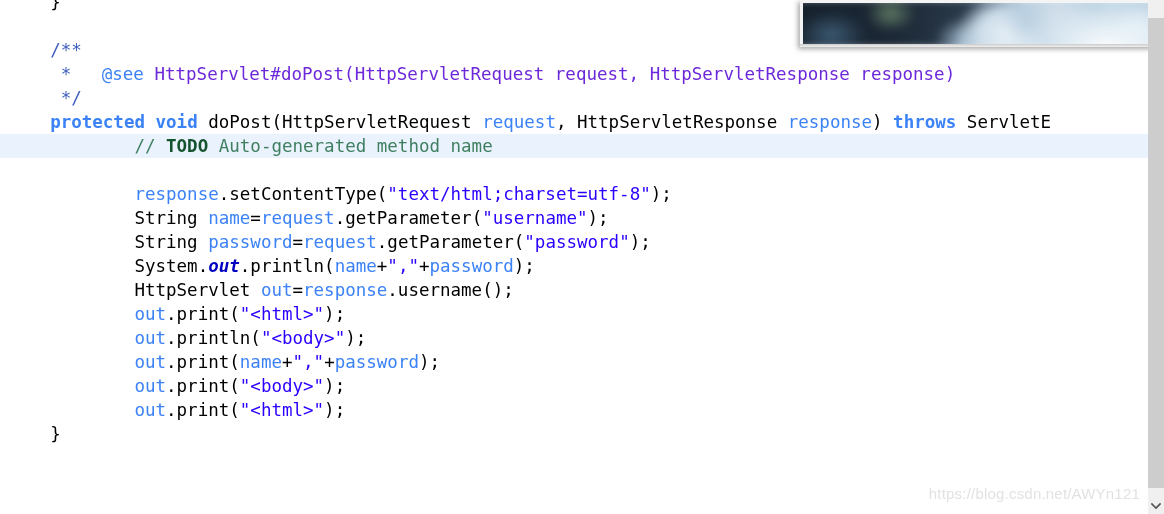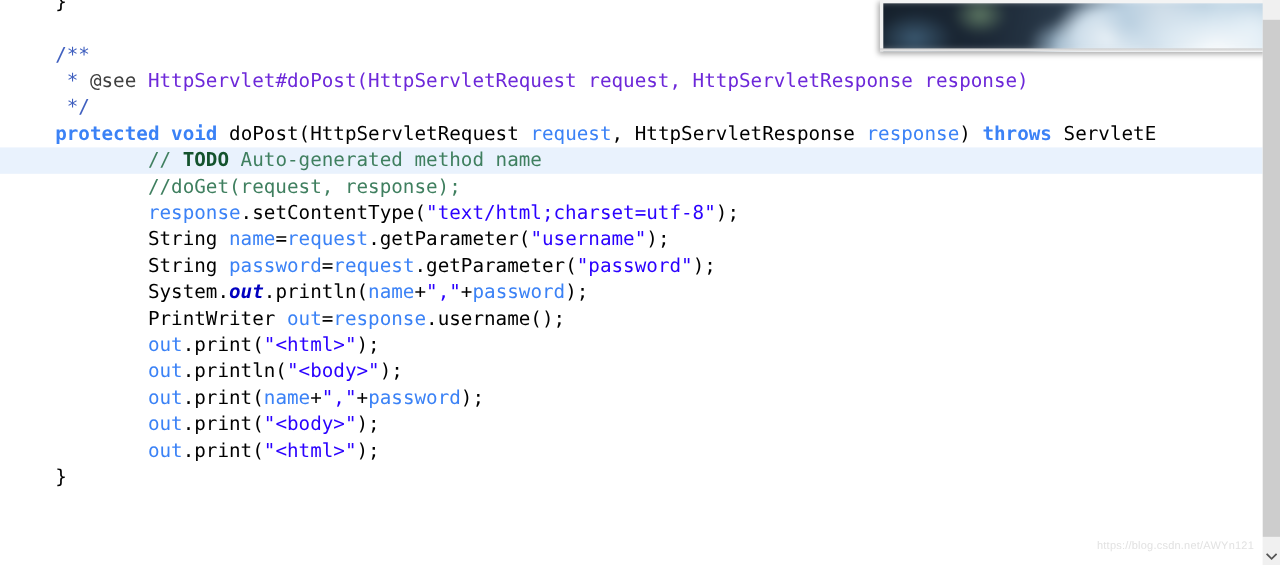--- a/index.html
+++ b/index.html
@@ -47,21 +47,21 @@
   .line.current {
     background: #e9f2fd;
   }
 
   
   .kw       { color: #3b82f6; font-weight: bold; }
   .str      { color: #2a00ff; }
   .cmt      { color: #3f7f5f; }
   .todo     { color: #14532d; font-weight: bold; }
   .jdoc     { color: #3f5fbf; }
-  .jdoc-tag { color: #404040; }
+  .jdoc-tag { color: #3b82f6; margin-left: 20px; }
   .jdoc-lnk { color: #6d28d9; }
   .param    { color: #3b82f6; }
   .field    { color: #0000c0; font-weight: bold; font-style: italic; }
   .plain    { color: #000000; }
 
   
   #video-overlay {
     position: absolute;
     right: 0;
     top: 0;
@@ -104,21 +104,21 @@
     height: 3px;
     background: linear-gradient(#cccccc, #efefef);
   }
 
   
   #watermark {
     position: absolute;
     right: 24px;
     bottom: 12px;
     font-family: "Liberation Sans", sans-serif;
-    font-size: 10px;
+    font-size: 15px;
     color: #e2e2e2;
     letter-spacing: 0.2px;
     white-space: nowrap;
     z-index: 30;
     user-select: none;
   }
 
   
   #vscroll {
     position: absolute;
@@ -163,26 +163,26 @@
 
 <div id="editor">
   <div class="code-area" id="code-area" style="margin-top: -10px;">
       <div class="line"><span class="plain">    </span><span class="plain">}</span></div>
       <div class="line"><span class="plain"></span><span class="plain"></span></div>
       <div class="line"><span class="plain">    </span><span class="jdoc">/**</span></div>
       <div class="line"><span class="plain">    </span><span class="jdoc"> * </span><span class="jdoc-tag">@see</span><span class="jdoc-lnk"> HttpServlet#doPost(HttpServletRequest request, HttpServletResponse response)</span></div>
       <div class="line"><span class="plain">    </span><span class="jdoc"> */</span></div>
       <div class="line"><span class="plain">    </span><span class="kw">protected</span><span class="plain"> </span><span class="kw">void</span><span class="plain"> doPost(HttpServletRequest </span><span class="param">request</span><span class="plain">, HttpServletResponse </span><span class="param">response</span><span class="plain">) </span><span class="kw">throws</span><span class="plain"> ServletE</span></div>
       <div class="line current"><span class="plain">            </span><span class="cmt">// </span><span class="todo">TODO</span><span class="cmt"> Auto-generated method name</span></div>
-      <div class="line"><span class="plain">            </span><span class="cmt">//doGet(request, response);</span></div>
+      <div class="line"><span class="plain">            </span></div>
       <div class="line"><span class="plain">            </span><span class="param">response</span><span class="plain">.setContentType(</span><span class="str">"text/html;charset=utf-8"</span><span class="plain">);</span></div>
       <div class="line"><span class="plain">            </span><span class="plain">String </span><span class="param">name</span><span class="plain">=</span><span class="param">request</span><span class="plain">.getParameter(</span><span class="str">"username"</span><span class="plain">);</span></div>
       <div class="line"><span class="plain">            </span><span class="plain">String </span><span class="param">password</span><span class="plain">=</span><span class="param">request</span><span class="plain">.getParameter(</span><span class="str">"password"</span><span class="plain">);</span></div>
       <div class="line"><span class="plain">            </span><span class="plain">System.</span><span class="field">out</span><span class="plain">.println(</span><span class="param">name</span><span class="plain">+</span><span class="str">","</span><span class="plain">+</span><span class="param">password</span><span class="plain">);</span></div>
-      <div class="line"><span class="plain">            </span><span class="plain">PrintWriter </span><span class="param">out</span><span class="plain">=</span><span class="param">response</span><span class="plain">.username();</span></div>
+      <div class="line"><span class="plain">            </span><span class="plain">HttpServlet </span><span class="param">out</span><span class="plain">=</span><span class="param">response</span><span class="plain">.username();</span></div>
       <div class="line"><span class="plain">            </span><span class="param">out</span><span class="plain">.print(</span><span class="str">"&lt;html&gt;"</span><span class="plain">);</span></div>
       <div class="line"><span class="plain">            </span><span class="param">out</span><span class="plain">.println(</span><span class="str">"&lt;body&gt;"</span><span class="plain">);</span></div>
       <div class="line"><span class="plain">            </span><span class="param">out</span><span class="plain">.print(</span><span class="param">name</span><span class="plain">+</span><span class="str">","</span><span class="plain">+</span><span class="param">password</span><span class="plain">);</span></div>
       <div class="line"><span class="plain">            </span><span class="param">out</span><span class="plain">.print(</span><span class="str">"&lt;body&gt;"</span><span class="plain">);</span></div>
       <div class="line"><span class="plain">            </span><span class="param">out</span><span class="plain">.print(</span><span class="str">"&lt;html&gt;"</span><span class="plain">);</span></div>
       <div class="line"><span class="plain">    </span><span class="plain">}</span></div>
     </div>
 </div>
 
 <div id="video-overlay">

